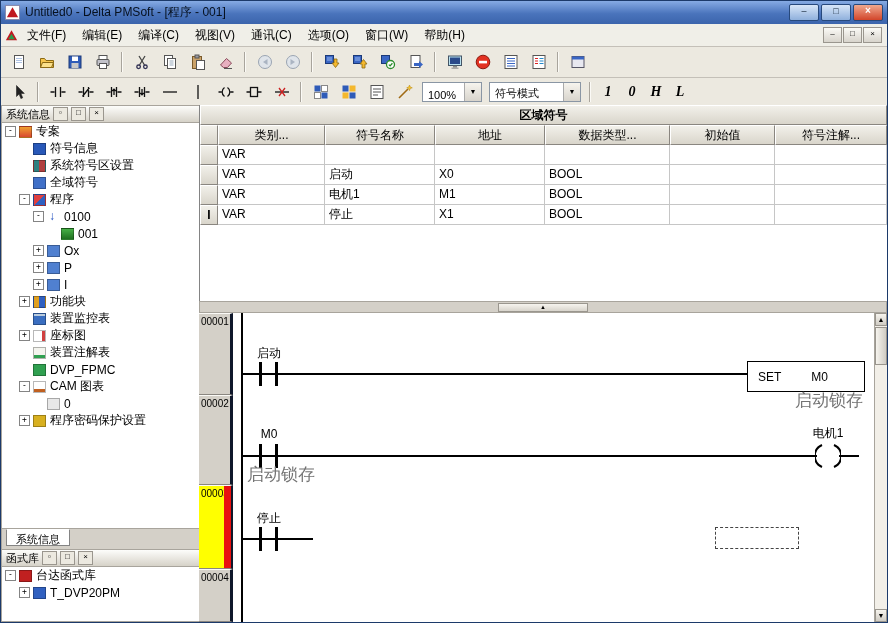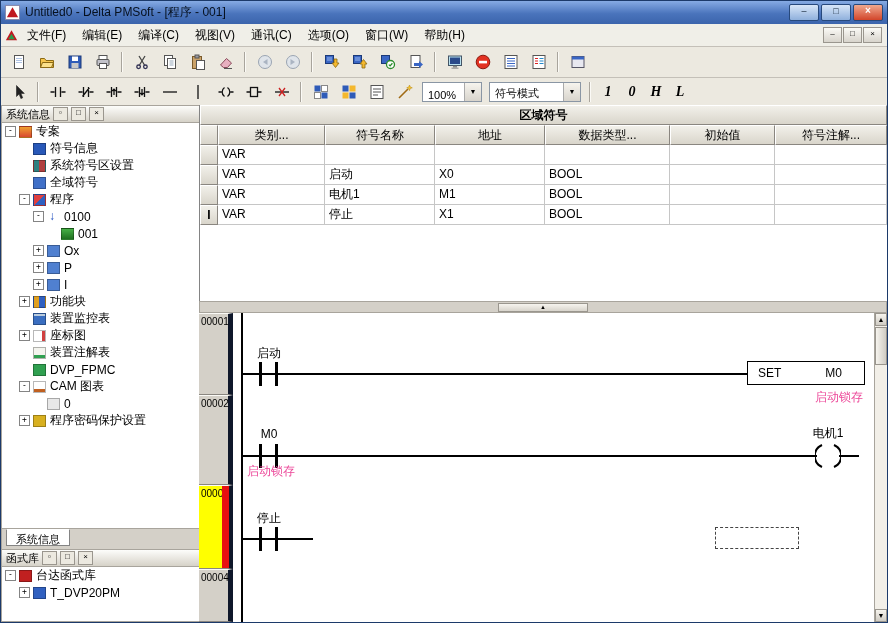--- a/index.html
+++ b/index.html
@@ -71,30 +71,30 @@
   .hcell{text-align:center;line-height:18px;overflow:hidden;white-space:nowrap}
   .gcell{text-align:center;line-height:18px;font-weight:bold}
   .dcell{background:#fff;border-right:1px solid #c6c6c6;border-bottom:1px solid #c6c6c6;line-height:19px;padding:0 4px;overflow:hidden;white-space:nowrap;box-sizing:border-box}
   .dcell.c0{text-align:left}
   
   #hsplit{position:absolute;left:198px;right:0;top:300px;height:12px;background:#d4d0c8;border:1px solid #a8a49c;display:flex;justify-content:center;align-items:center;box-sizing:border-box}
   .splitbtn{width:90px;height:9px;background:linear-gradient(#f6f4ee,#d8d4cc);border:1px solid #9a968e;font-size:6px;line-height:7px;text-align:center;box-sizing:border-box}
   
   #ladder{position:absolute;left:198px;top:312px;right:0;bottom:0;display:flex}
   .lgutter{width:34px;display:flex;flex-direction:column;background:#d4d0c8;flex:0 0 34px}
-  .lg{position:relative;border-top:1px solid #fbfaf6;border-bottom:1px solid #8a8680;border-right:5px solid #0f172a;font-size:10px;padding:2px 0 0 2px;box-sizing:border-box}
+  .lg{position:relative;border-top:1px solid #fbfaf6;border-bottom:1px solid #8a8680;border-right:3px solid #0f172a;font-size:10px;padding:2px 0 0 2px;box-sizing:border-box}
   .lg.sel{background:#ffff00}
   .redbar{position:absolute;top:0;bottom:0;right:-1px;width:7px;background:#e81010}
   .lcanvas{flex:1;position:relative;background:#fff;overflow:hidden}
   .rail{position:absolute;left:8px;top:0;bottom:0;width:2px;background:#000}
   .wire{position:absolute;height:2px;background:#000}
   .cbar{position:absolute;width:3px;height:24px;background:#000}
   .elabel{position:absolute;font-size:12px;text-align:center;white-space:nowrap}
-  .ecomment{position:absolute;font-size:12px;color:#ec4899;white-space:nowrap}
-  .setbox{position:absolute;height:24px;border:1px solid #000;background:#fff;display:flex;align-items:center;padding:0 10px;gap:44px;font-size:12px;box-sizing:border-box}
+  .ecomment{position:absolute;font-size:17px;color:#737373;white-space:nowrap}
+  .setbox{position:absolute;height:31px;border:1px solid #000;background:#fff;display:flex;align-items:center;padding:0 10px;gap:30px;font-size:12px;box-sizing:border-box}
   .dashsel{position:absolute;width:84px;height:22px;border:1px dashed #444;box-sizing:border-box}
   .coil{position:absolute}
   .vscroll{width:13px;flex:0 0 13px;background:#f2efe8;border-left:1px solid #a8a49c;display:flex;flex-direction:column;box-sizing:border-box}
   .sbtn{height:13px;background:linear-gradient(#f6f4ee,#d0ccc4);border:1px solid #9a968e;font-size:7px;display:flex;align-items:center;justify-content:center;box-sizing:border-box}
   .sbtn.bottom{margin-top:auto}
   .sthumb{height:38px;background:linear-gradient(90deg,#f6f4ee,#d0ccc4);border:1px solid #9a968e;margin-top:1px;box-sizing:border-box}
 </style>
 </head>
 <body>
 

